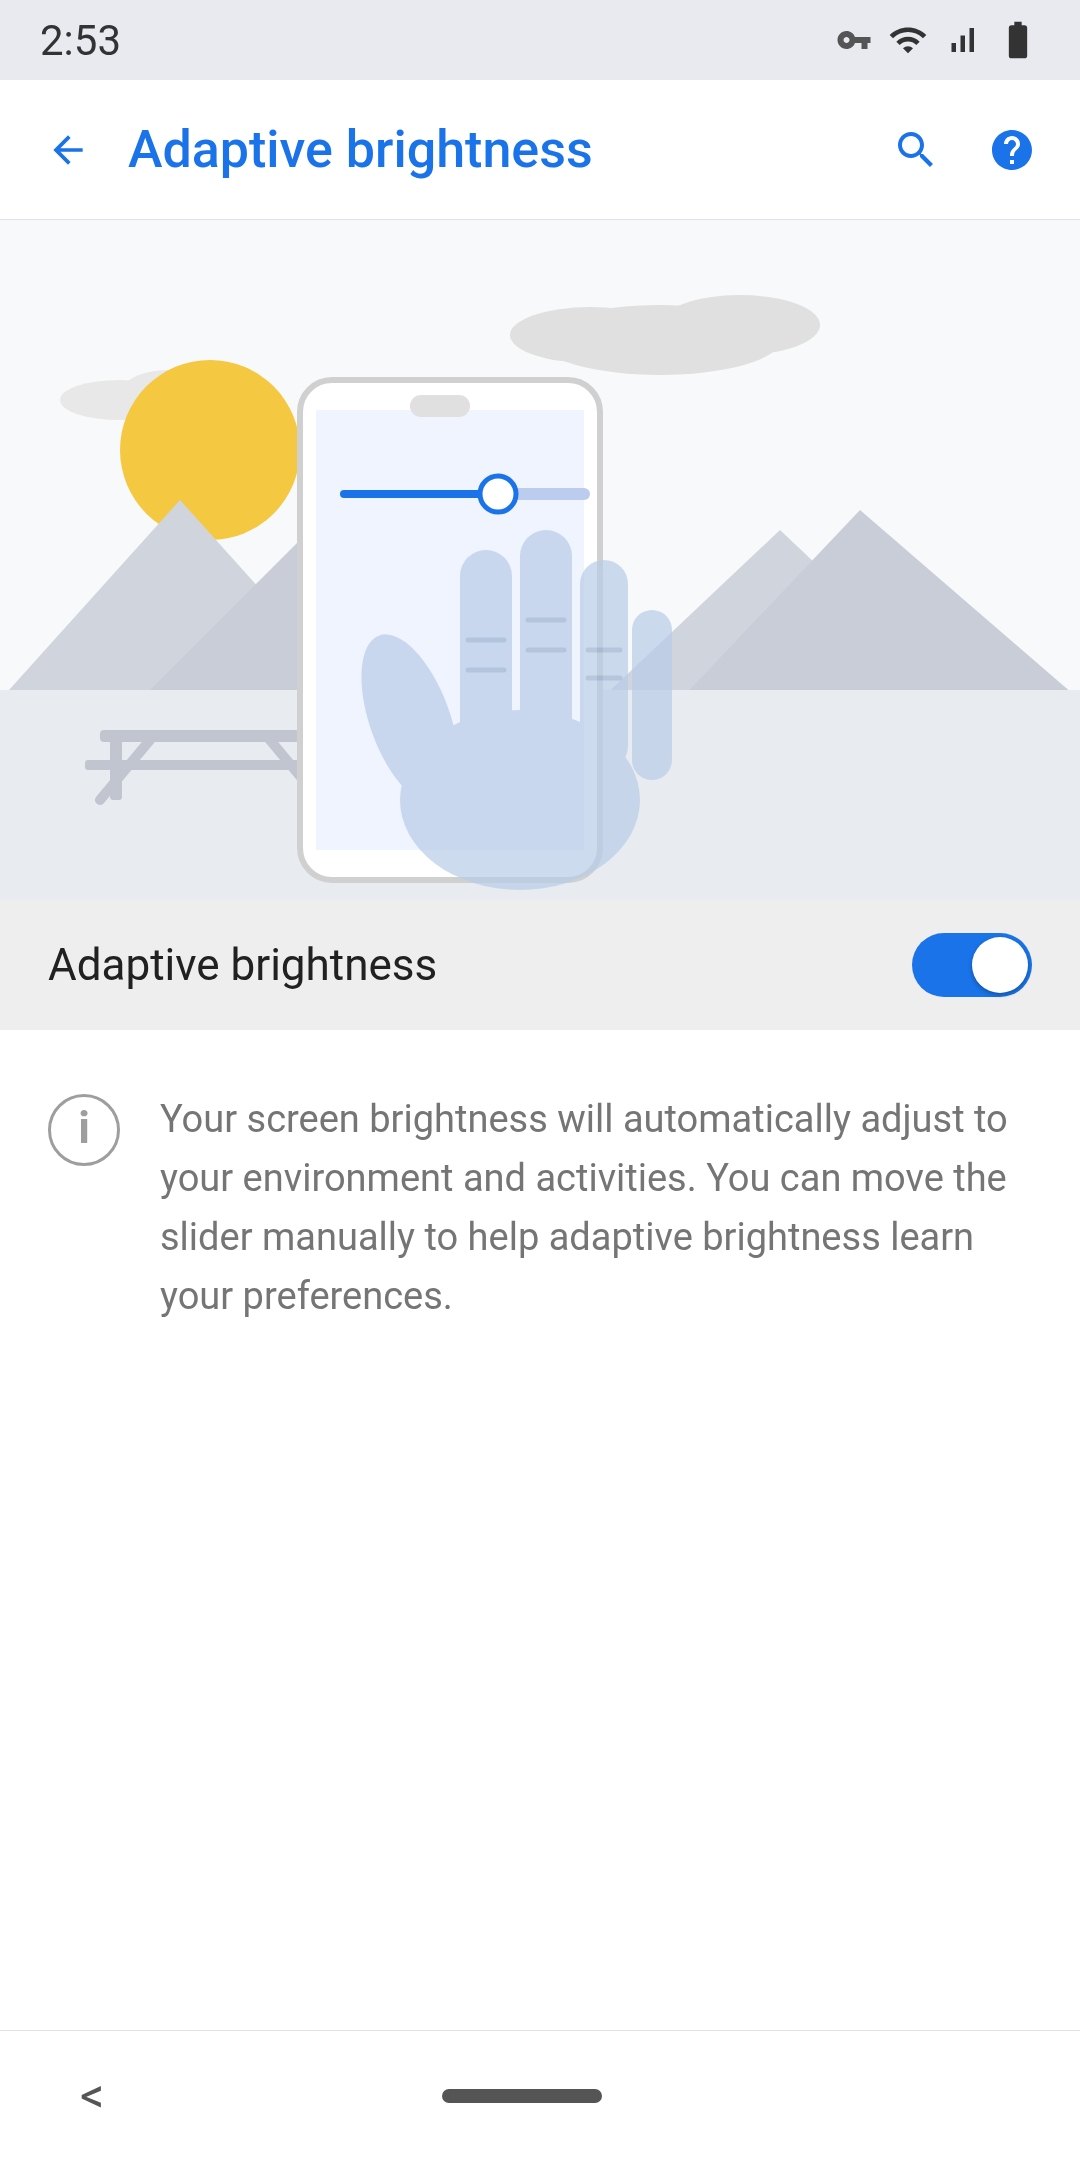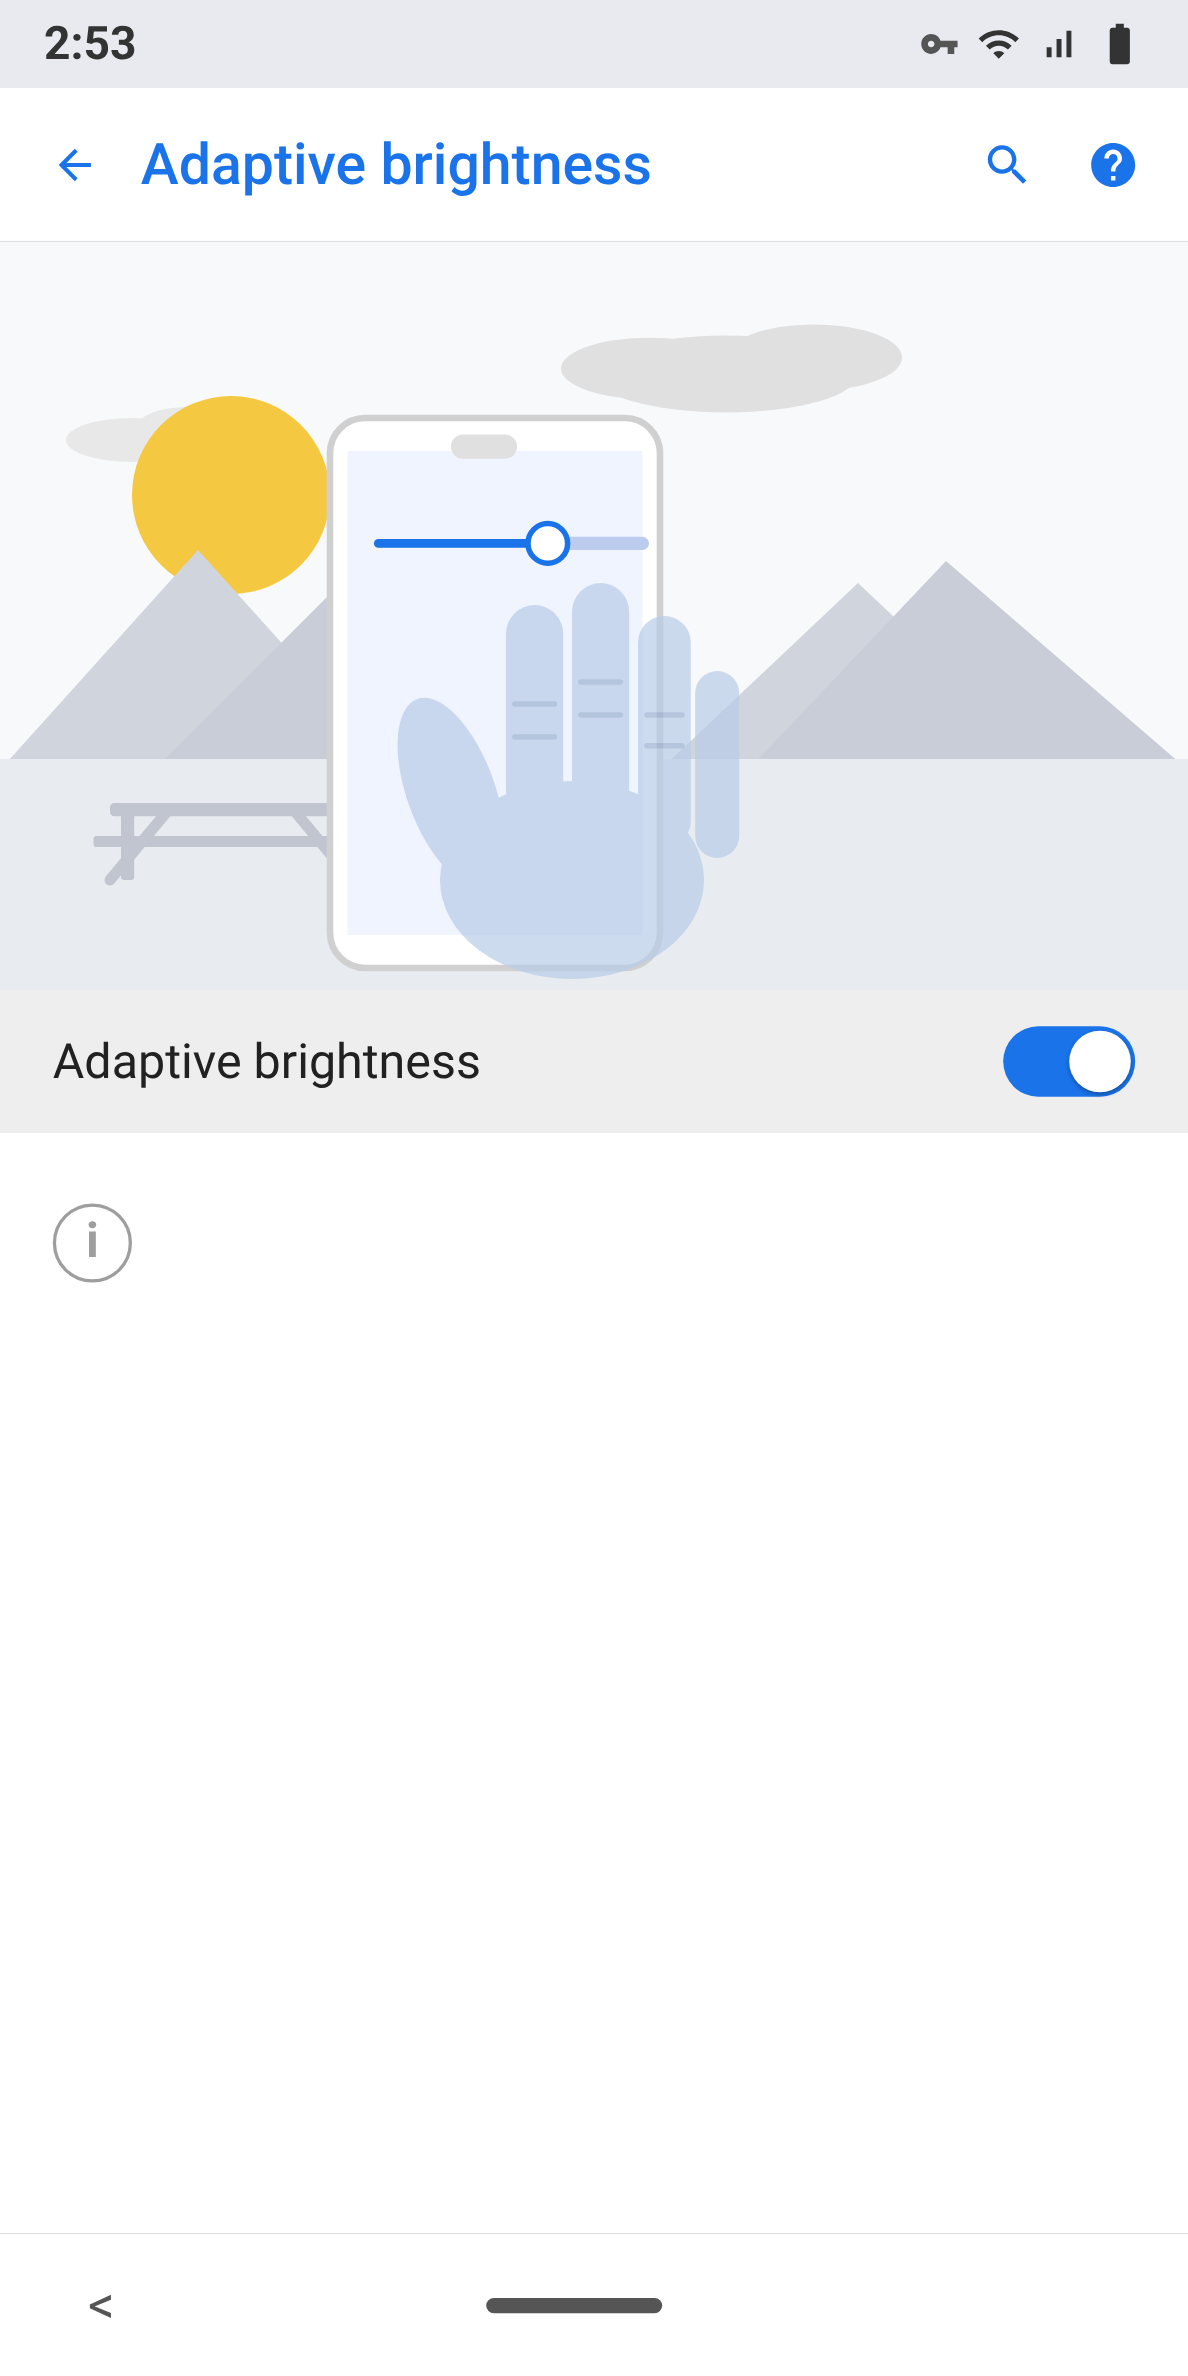--- a/index.html
+++ b/index.html
@@ -20,21 +20,21 @@
       height: 80px;
       background: #e8eaf0;
       display: flex;
       align-items: center;
       justify-content: space-between;
       padding: 0 40px;
     }
 
     .status-time {
       font-size: 42px;
-      font-weight: 700;
+      font-weight: 400;
       color: #333;
     }
 
     .status-icons {
       display: flex;
       align-items: center;
       gap: 16px;
     }
 
     
@@ -328,19 +328,20 @@
   <span class="toggle-label">Adaptive brightness</span>
   <div class="toggle-switch">
     <div class="toggle-knob"></div>
   </div>
 </div>
 
 <div class="info-section">
   <div class="info-icon">
     <span class="info-icon-inner">i</span>
   </div>
+  <p class="info-text">Your screen brightness will automatically adjust to your environment and activities. You can move the slider manually to help adaptive brightness learn your preferences.</p>
 </div>
 
 <div class="bottom-bar">
   <span class="bottom-back-btn">&lt;</span>
   <div class="bottom-home-indicator"></div>
   <div class="bottom-spacer"></div>
 </div>
 
 </body></html>

